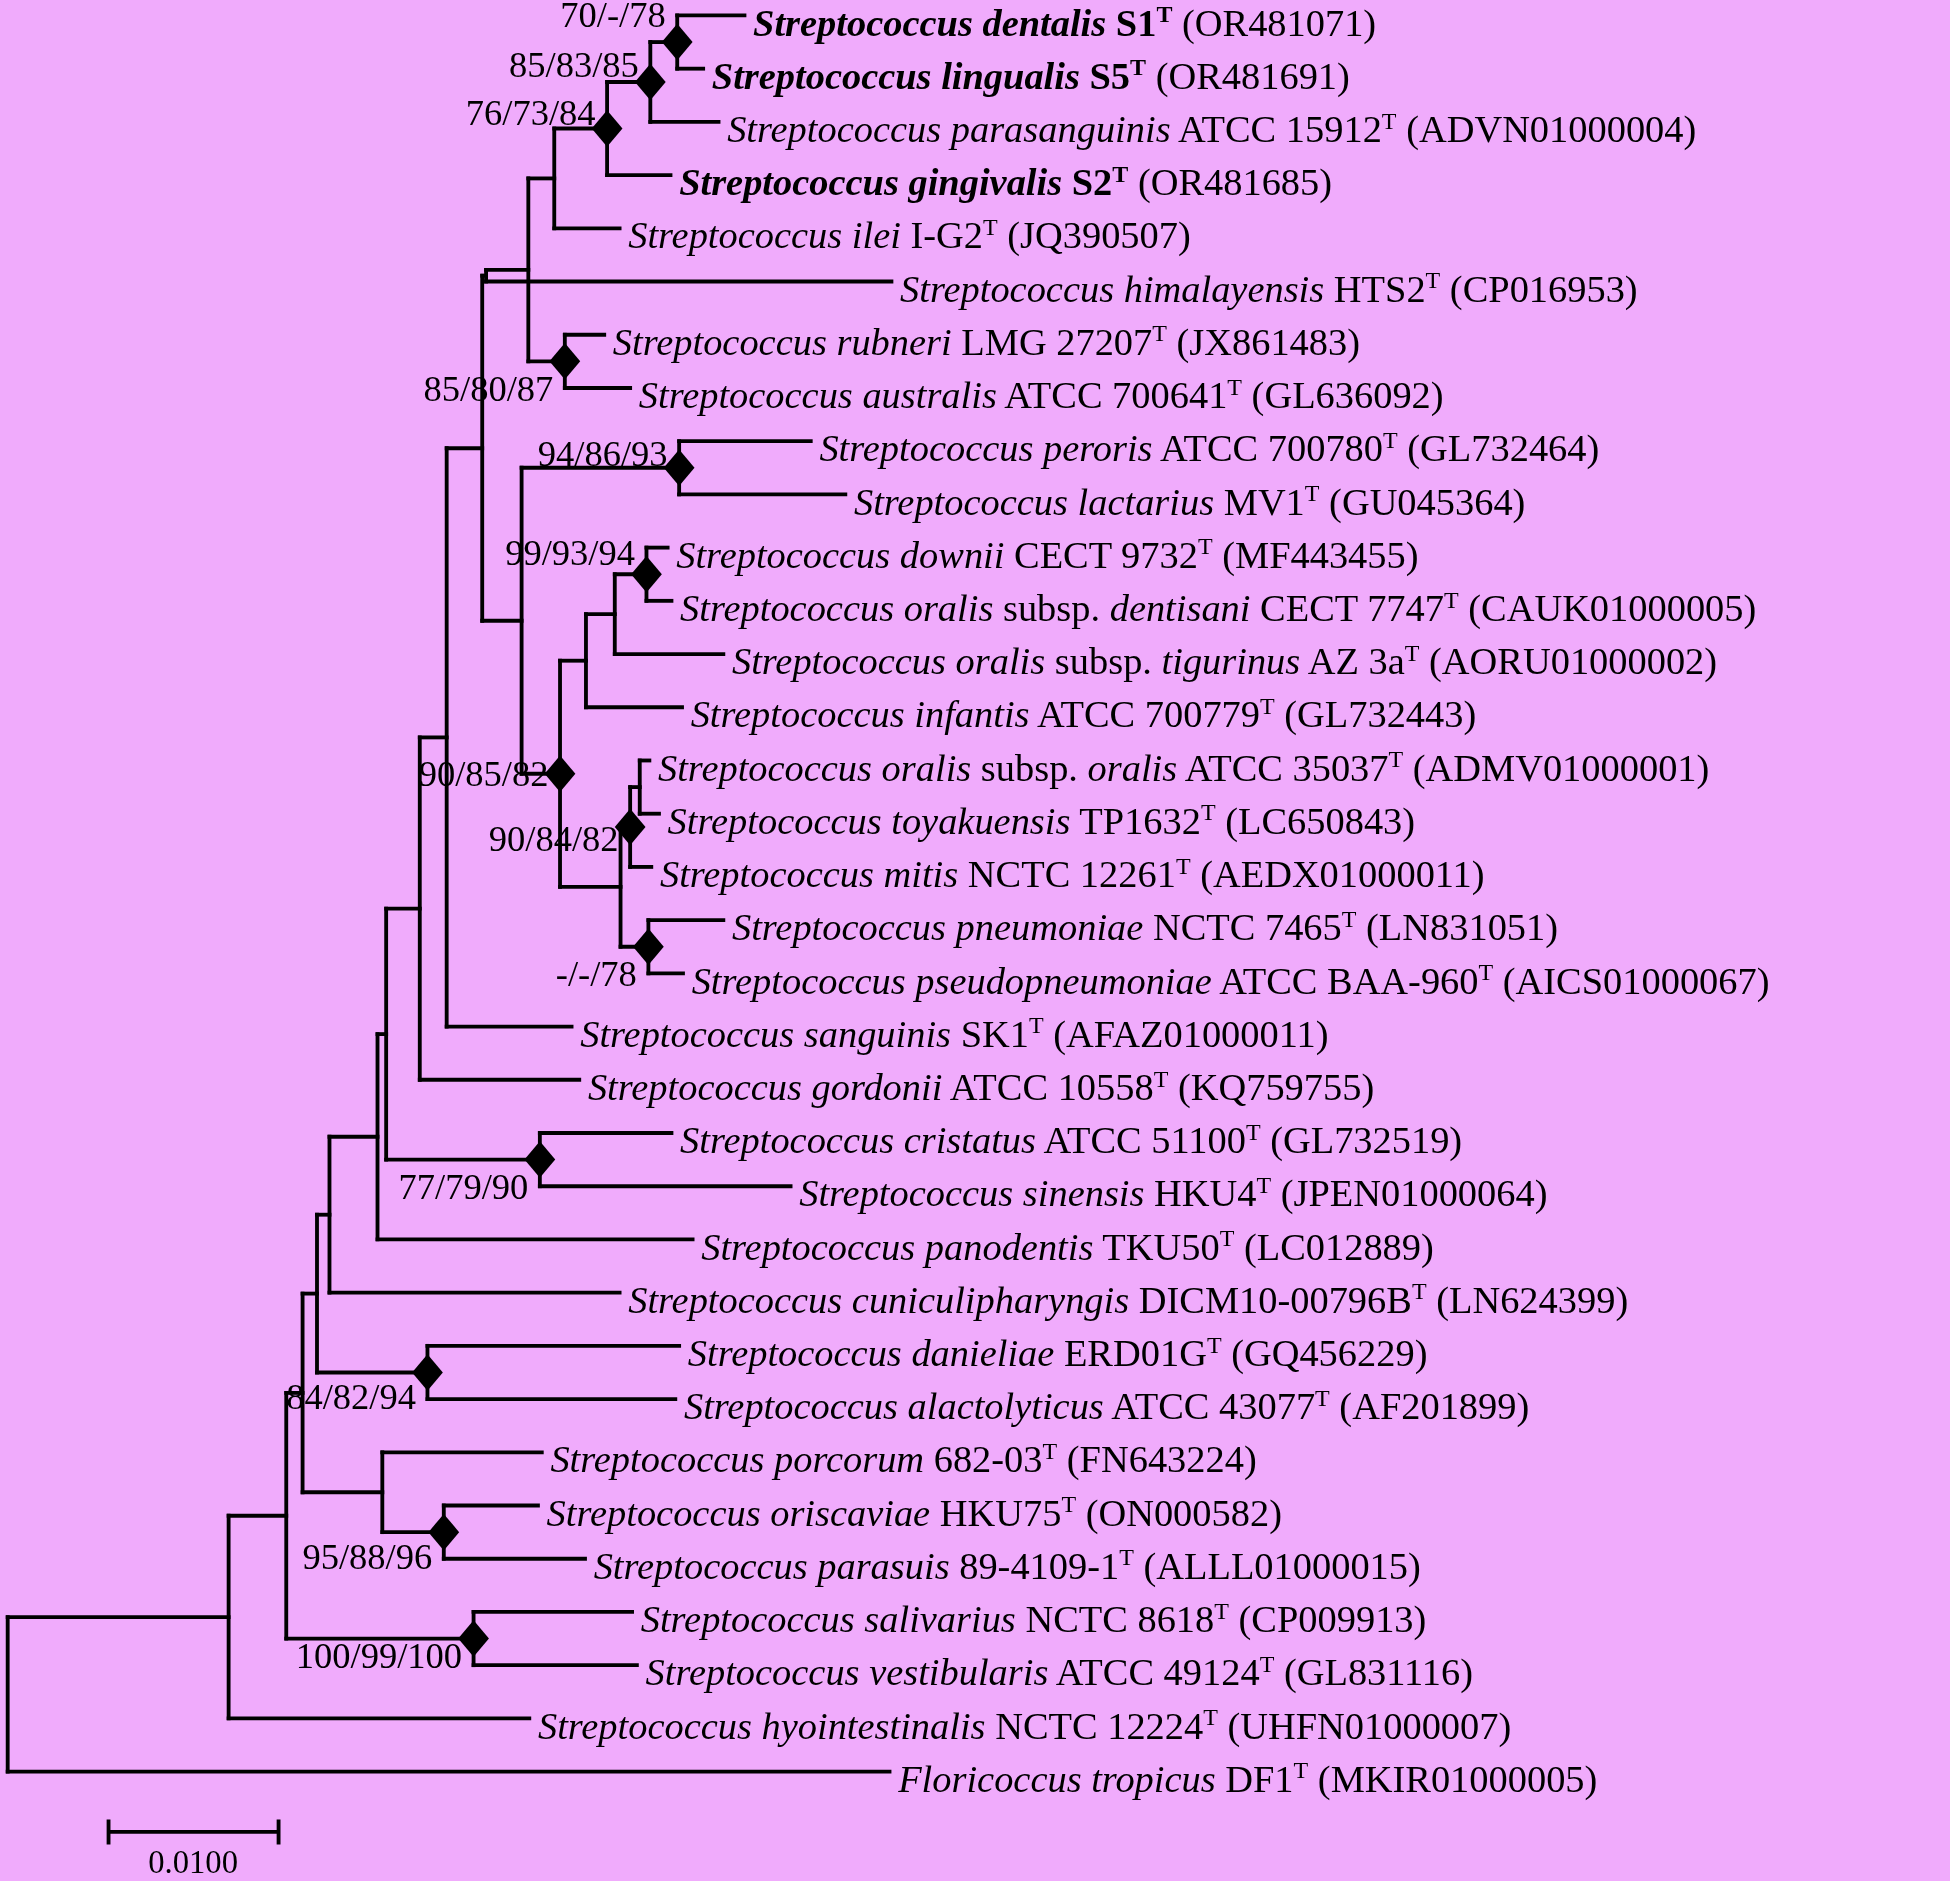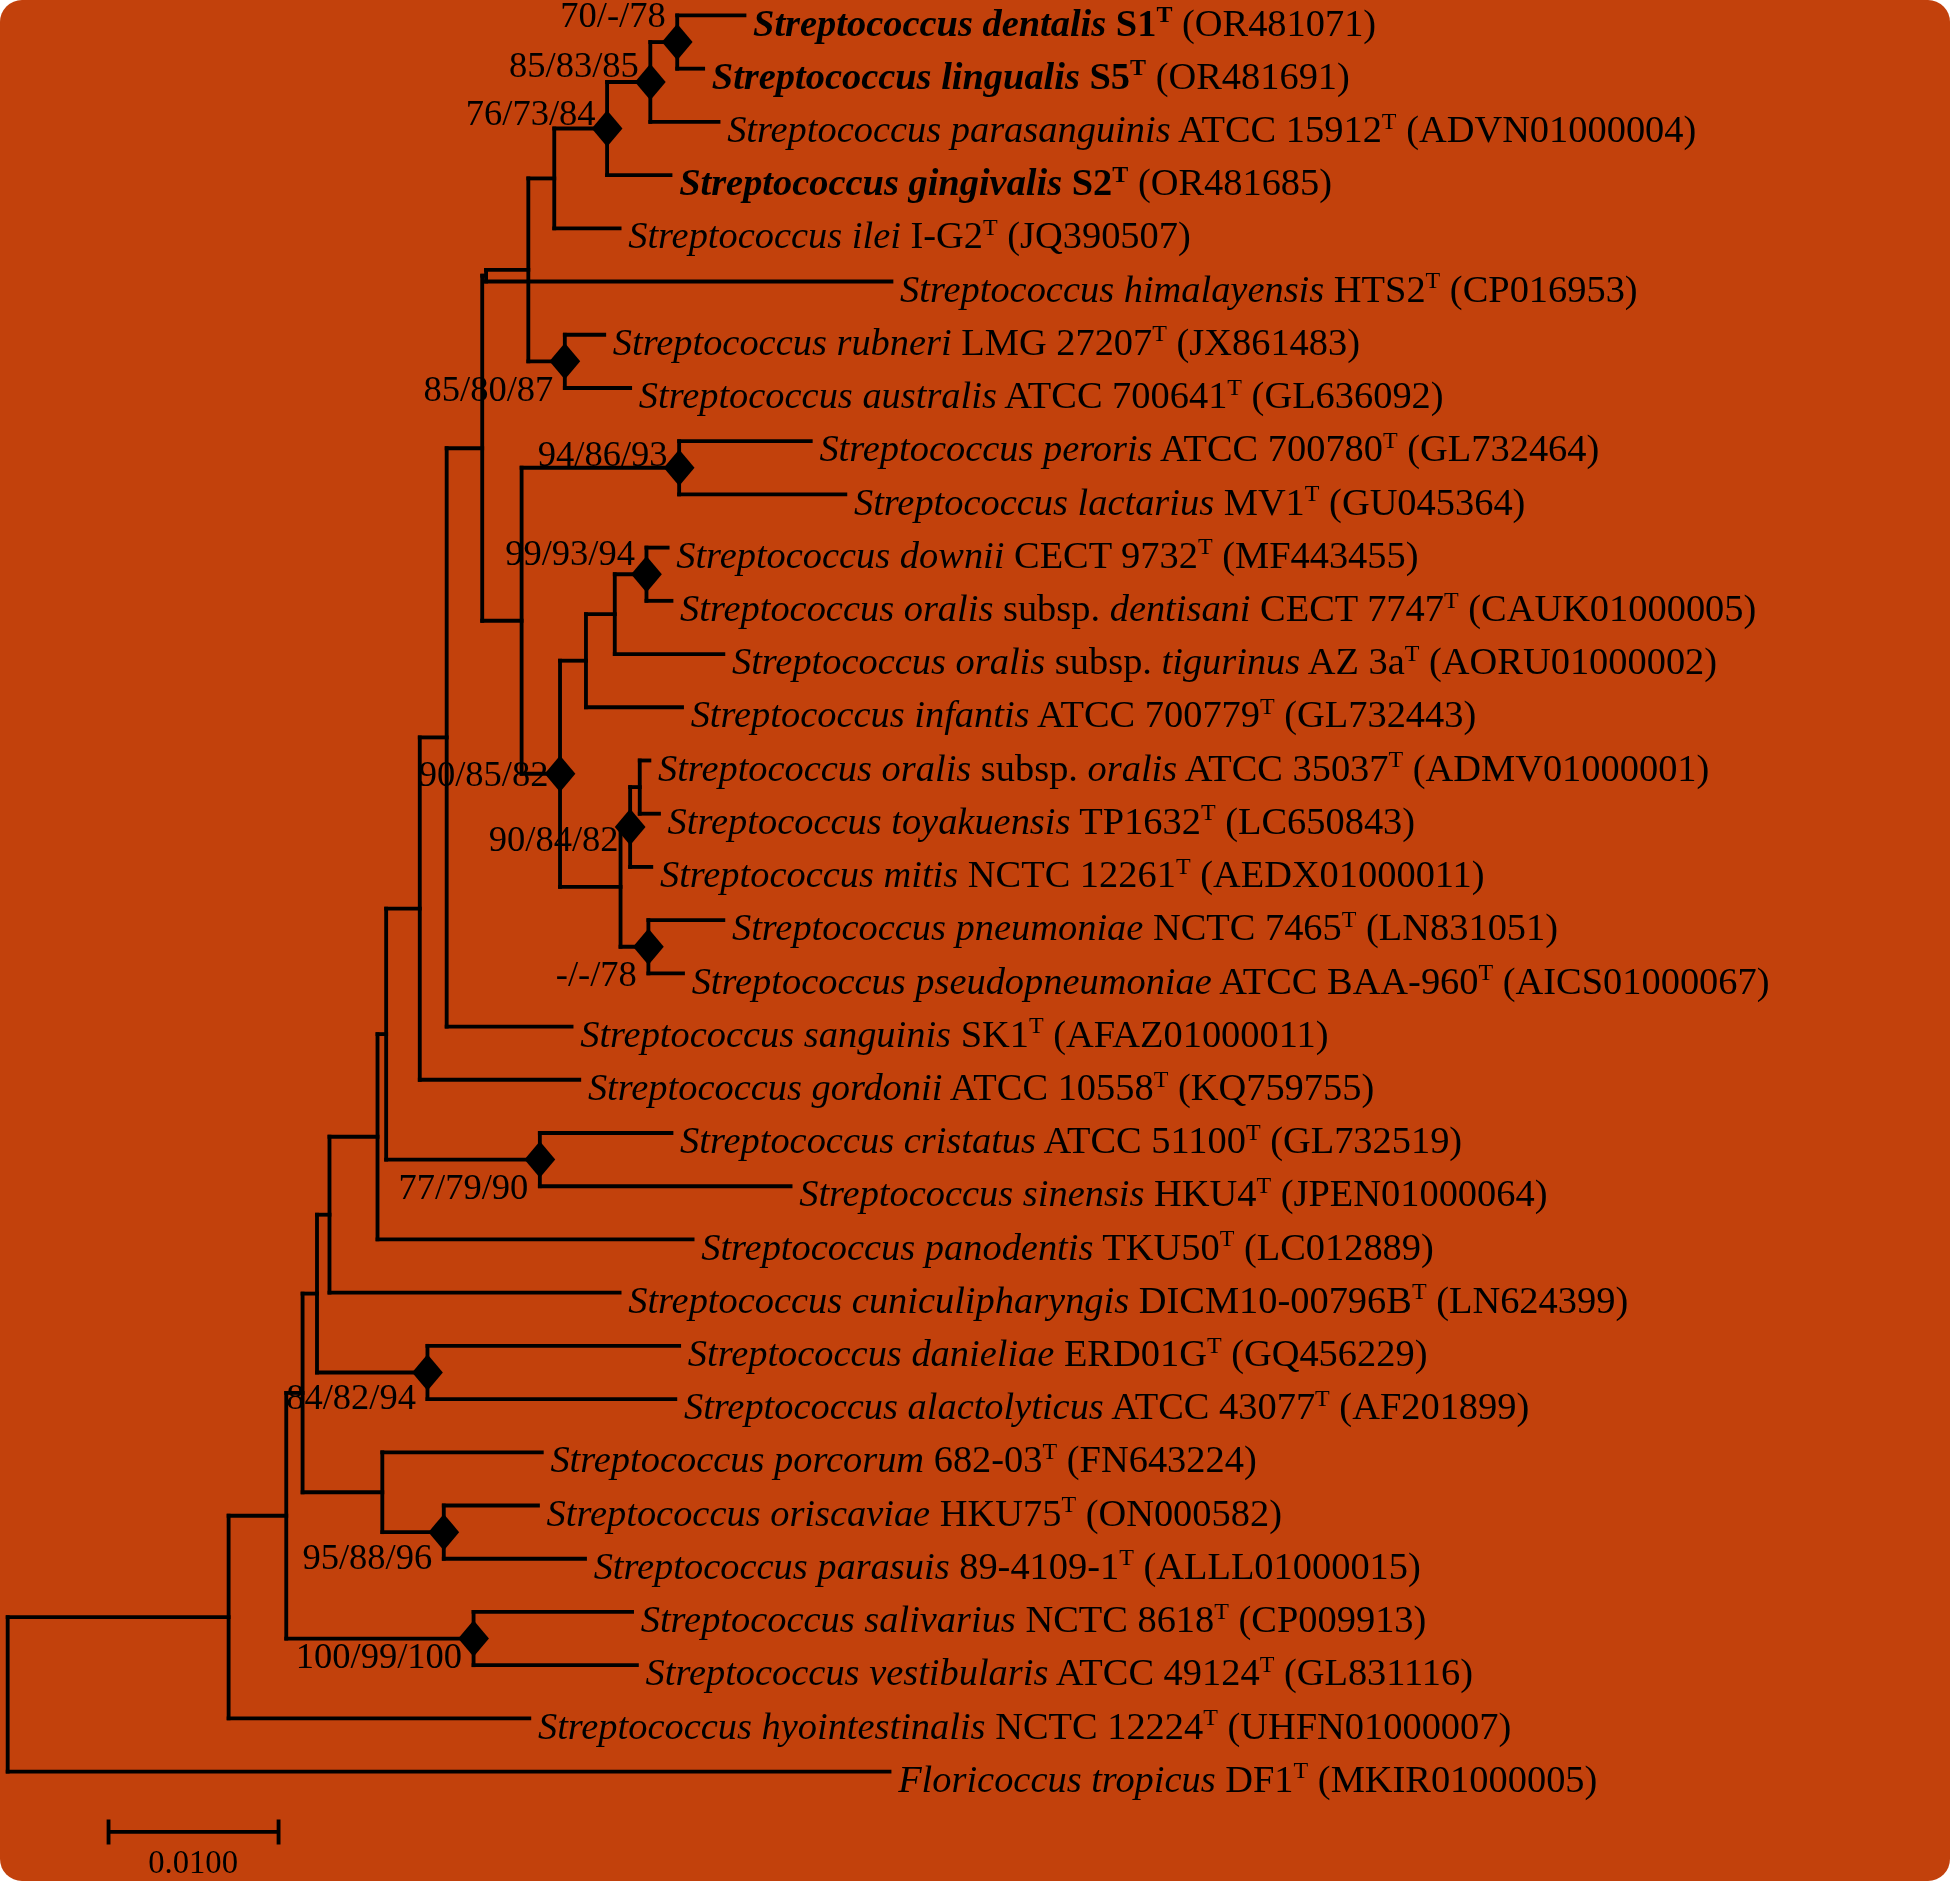--- a/index.html
+++ b/index.html
@@ -1,16 +1,16 @@
 <!DOCTYPE html>
 <html><head>
 <meta charset="utf-8">
 <style>
   html,body{margin:0;padding:0;background:#ffffff;}
-  .stage{position:relative;width:1950px;height:1881px;background:#c2410c;overflow:hidden;border-radius:22px;}
+  .stage{position:relative;width:1950px;height:1881px;background:#f0abfc;overflow:hidden;}
   svg{position:absolute;left:0;top:0;}
   svg text{font-family:"Liberation Serif","DejaVu Serif",serif;fill:#000000;}
   .tip-label{font-size:40px;}
   .support-label{font-size:38px;text-anchor:end;}
   .scalebar-label{font-size:34px;text-anchor:middle;}
 </style>
 </head>
 <body>
 
 <div class="stage">

